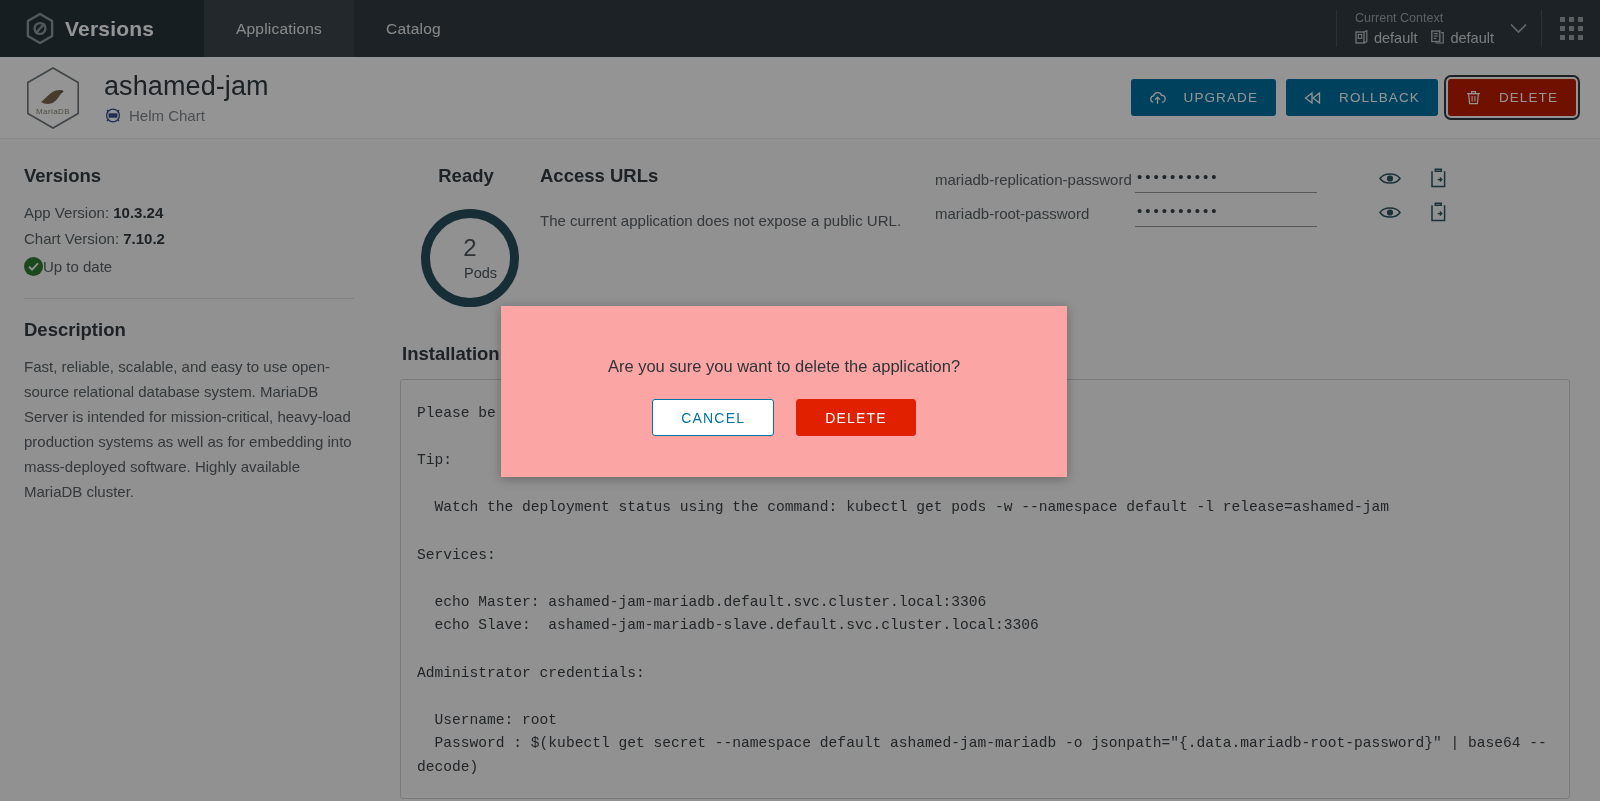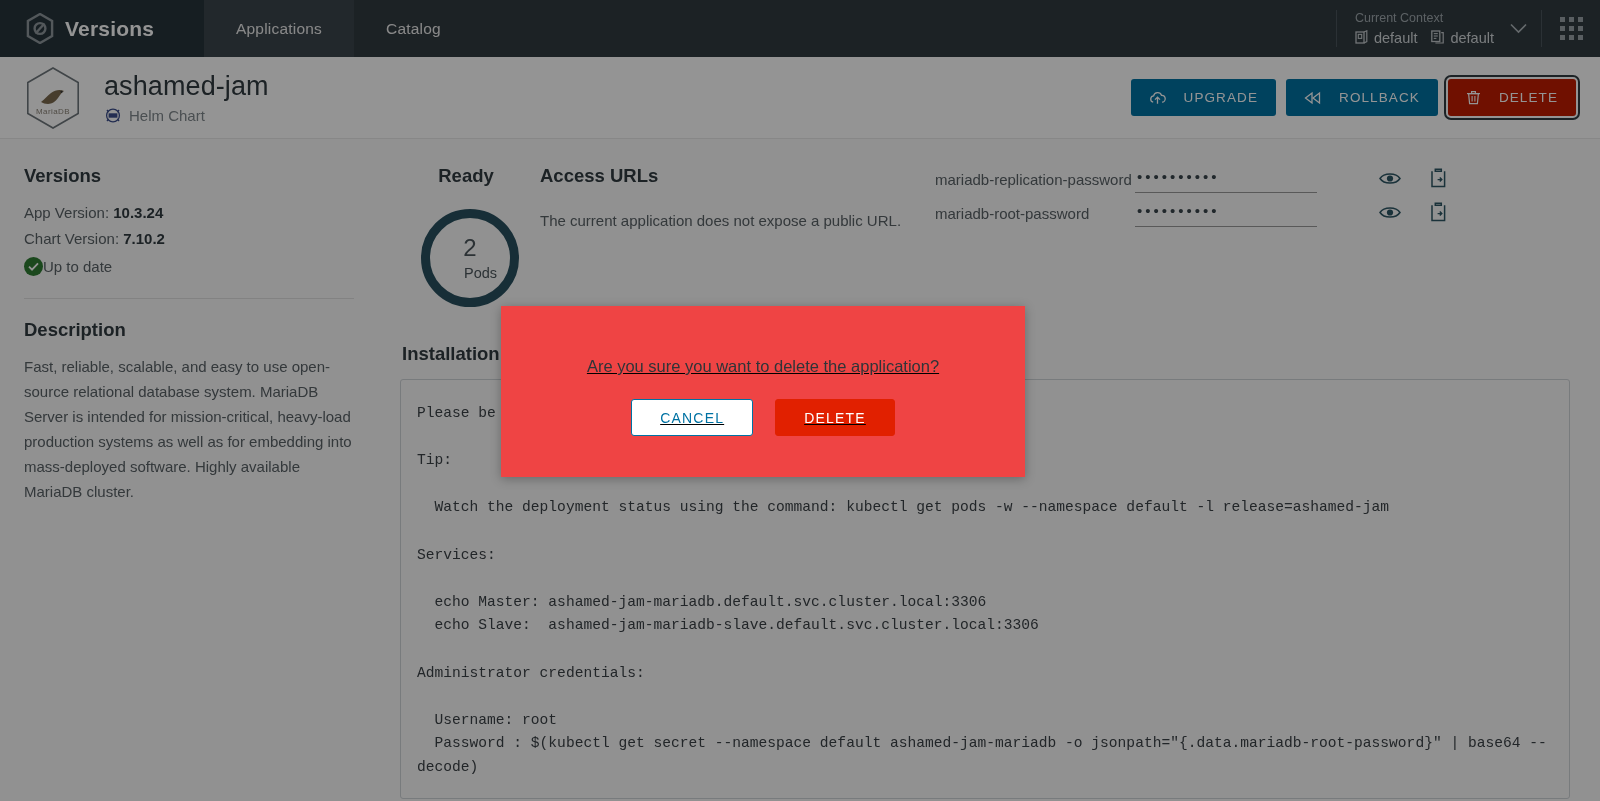--- a/index.html
+++ b/index.html
@@ -261,27 +261,26 @@
     line-height: 23.6px;
     color: #3c4247;
     white-space: pre-wrap;
     word-break: break-word;
   }
 
   
   .modal {
     position: absolute;
     left: 501px; top: 306px;
-    width: 524px; height: 171px;
-    background: #ef4444;
+    width: 566px; height: 171px;
+    background: #fca5a5;
     z-index: 100;
     display: flex; flex-direction: column;
     align-items: center;
     box-shadow: 0 2px 10px rgba(0,0,0,.28);
-    text-decoration: underline;
   }
   .modal-msg {
     margin-top: 51px;
     font-size: 16.5px;
     color: #2f3438;
   }
   .modal-btns {
     margin-top: 23px;
     display: flex; gap: 22px;
   }

